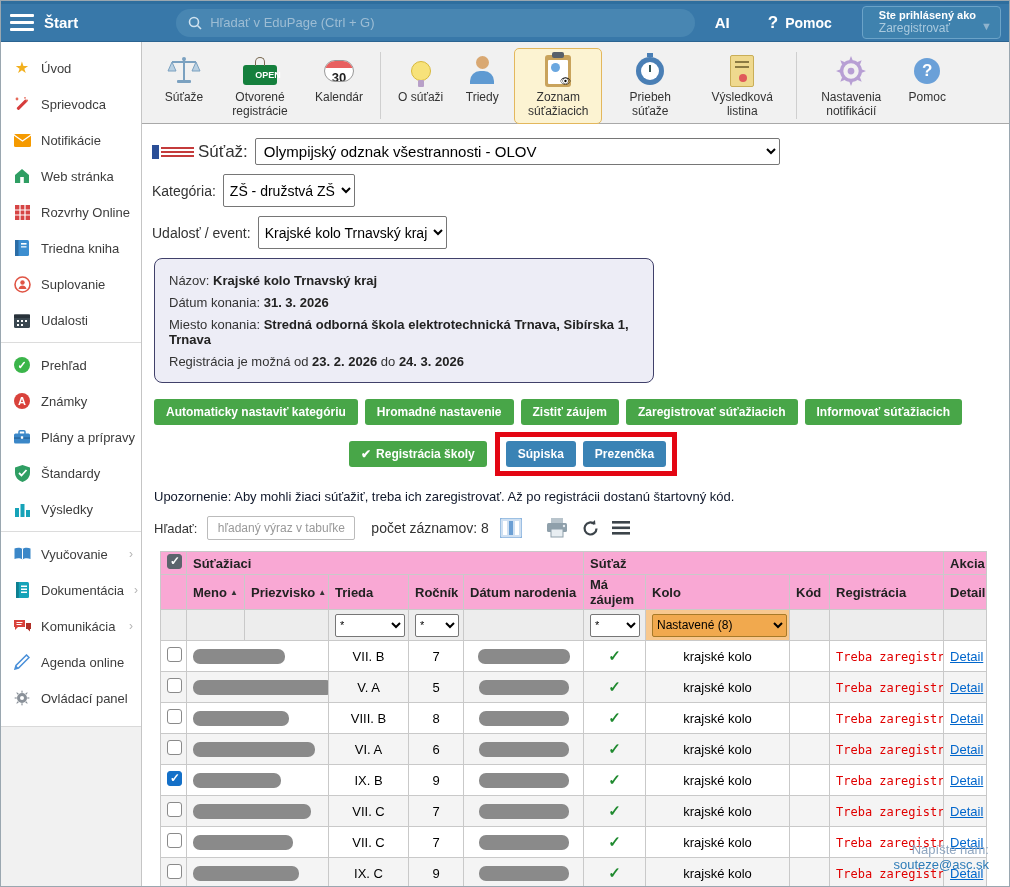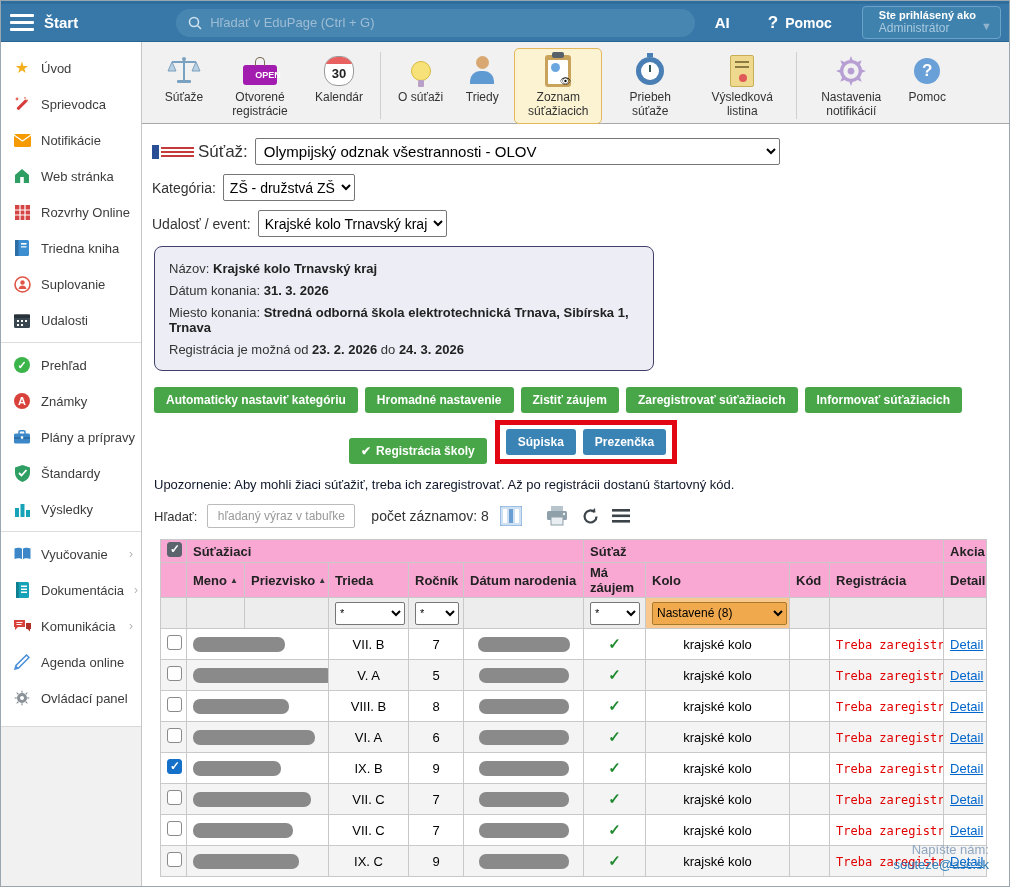--- a/index.html
+++ b/index.html
@@ -35,24 +35,24 @@
 
   .rightcol { flex:1; display:flex; flex-direction:column; overflow:hidden; }
 
   
   .toolbar { height:82px; background:#f1f1f1; border-bottom:1px solid #a9a9a9; display:flex; align-items:flex-start; padding:6px 4px 0 12px; flex-shrink:0; }
   .tool { display:flex; flex-direction:column; align-items:center; padding:4px 6px; margin:0 2px; border:1px solid transparent; border-radius:5px; cursor:pointer; min-width:56px; }
   .tool.sel { background:#fcf3d2; border-color:#e3b75c; }
   .tico { width:36px; height:36px; display:flex; align-items:center; justify-content:center; }
   .tlabel { font-size:12px; color:#333; text-align:center; line-height:1.15; margin-top:2px; max-width:74px; }
   .tdiv { width:1px; background:#cfcfcf; align-self:stretch; margin:4px 8px; }
-  .cal { width:30px; height:30px; border:1px solid #999; background:#fff; border-radius:13px; overflow:hidden; }
+  .cal { width:30px; height:22px; border:1px solid #999; background:#fff; border-radius:13px; overflow:hidden; }
   .cal .caltop { height:7px; background:#e86060; }
   .cal .calnum { font-size:13px; font-weight:bold; text-align:center; color:#222; line-height:20px; }
-  .opensign { width:34px; height:20px; background:#a21caf; border-radius:3px; color:#fff; font-size:9px; font-weight:bold; display:flex; align-items:center; justify-content:center; margin-top:8px; position:relative;padding-left:16px; }
+  .opensign { width:34px; height:20px; background:#15803d; border-radius:3px; color:#fff; font-size:9px; font-weight:bold; display:flex; align-items:center; justify-content:center; margin-top:8px; position:relative;padding-left:16px; }
   .opensign::before { content:""; position:absolute; top:-8px; left:12px; width:8px; height:8px; border:1px solid #7a6a52; border-bottom:none; border-radius:6px 6px 0 0; }
   .bulb { width:20px; height:20px; border-radius:50%; background:#f7e27a; border:1px solid #d8b93c; position:relative; }
   .bulb::after { content:""; position:absolute; left:6px; bottom:-7px; width:6px; height:7px; background:#b8a0c8; border-radius:1px; }
   .personic { position:relative; width:24px; height:30px; }
   .personic .phead { width:13px; height:13px; border-radius:50%; background:#d9a872; margin:0 auto; }
   .personic .pbody { width:24px; height:13px; border-radius:10px 10px 0 0; background:#5f9ad2; margin-top:2px; }
   .clip { width:26px; height:32px; background:#c9a35c; border-radius:3px; position:relative; }
   .clip::before { content:""; position:absolute; left:3px; top:5px; right:3px; bottom:3px; background:#fff; border-radius:1px; }
   .clip::after { content:"👁"; position:absolute; right:0px; bottom:1px; font-size:9px; }
   .clip .cliptop { position:absolute; top:-3px; left:7px; width:12px; height:6px; background:#58606a; border-radius:2px; z-index:1; }
@@ -65,35 +65,35 @@
   .cert::before { content:""; position:absolute; left:4px; top:5px; right:4px; height:2px; background:#8b7a42; box-shadow:0 5px 0 #8b7a42; }
   .cert::after { content:""; position:absolute; left:8px; bottom:4px; width:8px; height:8px; border-radius:50%; background:#e05a5a; }
   .qcirc { width:26px; height:26px; border-radius:50%; background:#6aa0d8; color:#fff; font-weight:bold; font-size:17px; display:flex; align-items:center; justify-content:center; }
 
   
   .main { flex:1; overflow:hidden; padding:14px 12px 0 10px; background:#fff; position:relative; }
   .frow { display:flex; align-items:center; margin-bottom:9px; }
   .flabel { font-size:14px; color:#333; margin-right:7px; }
   select { font-family:"Liberation Sans", sans-serif; border:1px solid #767676; border-radius:2px; background:#fff; }
   .sel-big { width:525px; height:27px; font-size:15px; padding:0 4px; }
-  .sel-mid { height:27px; font-size:14px; padding:0 2px; }
+  .sel-mid { height:33px; font-size:14px; padding:0 2px; }
   .minilogo { width:42px; height:16px; display:flex; gap:2px; margin-right:4px; align-items:center; }
   .minilogo .mblue { width:7px; height:14px; background:#2a4e96; }
   .minilogo .mred { flex:1; }
   .minilogo .mred div { height:2px; background:#c43b3b; margin:2px 0; }
 
   .infobox { width:500px; background:#ededf6; border:1px solid #40406a; border-radius:8px; padding:10px 14px; margin:8px 0 16px 2px; }
   .infobox .iline { font-size:13px; color:#333; padding:3.5px 0; }
   .infobox b { color:#222; }
 
   .btnrow1 { display:flex; gap:7px; margin-left:2px; }
   .btn { border:none; border-radius:3px; color:#fff; font-weight:bold; font-size:12px; font-family:"Liberation Sans", sans-serif; padding:6px 12px; cursor:pointer; white-space:nowrap; }
   .btn.green { background:#48a648; }
   .btn.blue { background:#3a83b5; }
-  .btnrow2 { display:flex; align-items:flex-end; margin-top:7px; margin-left:197px; }
+  .btnrow2 { display:flex; align-items:center; margin-top:7px; margin-left:197px; }
   .redframe { border:5px solid #e30613; padding:4px 6px; display:inline-flex; gap:7px; margin-left:8px; background:#fff; }
   .checkpre { margin-right:5px; }
 
   .warning { color:#0f172a; font-size:13px; margin:13px 0 12px 2px; }
 
   .searchrow { display:flex; align-items:center; gap:10px; margin-left:2px; margin-bottom:11px; }
   .searchrow .slabel { font-size:13px; color:#333; }
   .tsearch { width:148px; height:24px; border:1px solid #bbb; border-radius:2px; font-size:12px; text-align:center; color:#444; font-family:"Liberation Sans", sans-serif; outline:none; }
   .tsearch::placeholder { color:#999; }
   .cntlabel { font-size:14px; color:#333; margin-left:6px; }
@@ -146,21 +146,21 @@
         </svg>
       <input type="text" placeholder="Hľadať v EduPage (Ctrl + G)" style="">
     </div>
     <span class="ai-label">AI</span>
     <div class="help">
       <span class="qmark">?</span>
       <span>Pomoc</span>
     </div>
     <div class="userbox">
       <div class="u1">Ste prihlásený ako</div>
-      <div class="u2">Administrátor</div>
+      <div class="u2">Zaregistrovať</div>
       <span class="caret">▼</span>
     </div>
   </div>
 
   <div class="app">
 
     <div class="sidebar">
       <div class="side-items">
         <div class="sitem">
             <span class="sico" style="color:#f2b01e">★</span>

